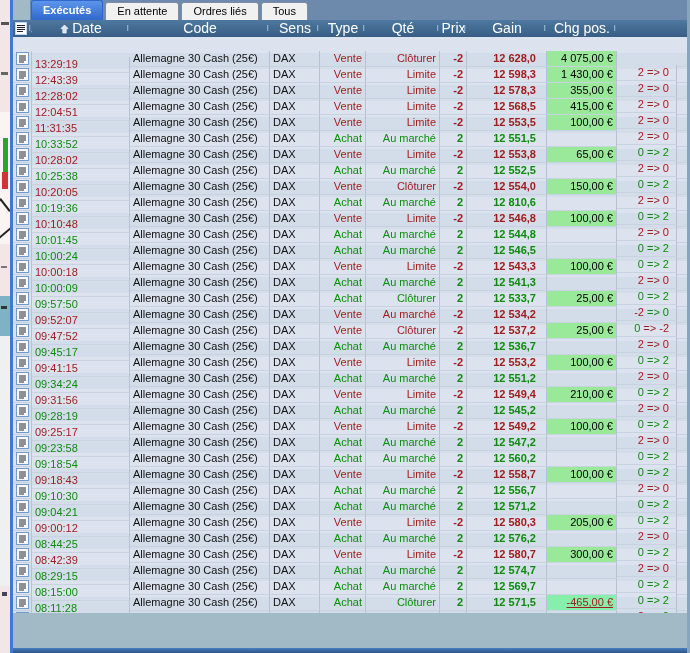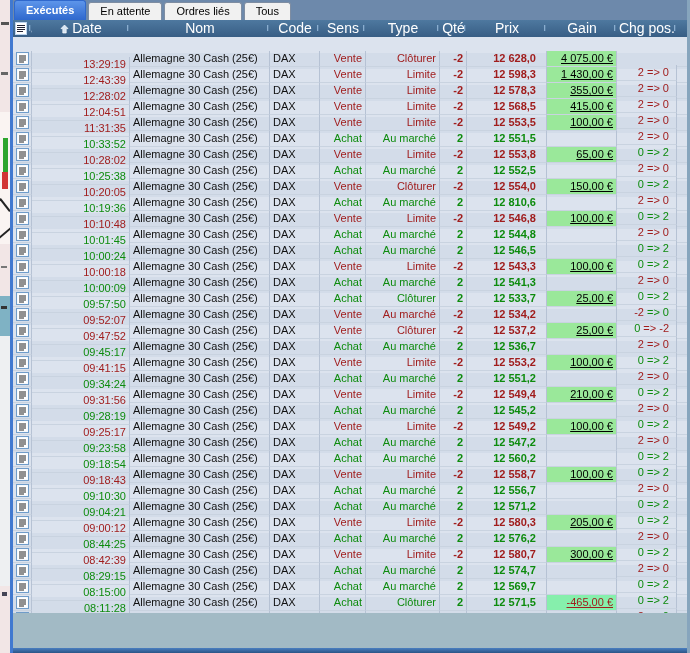--- a/index.html
+++ b/index.html
@@ -27,21 +27,21 @@
   .frag-dot{left:2px;top:592px;width:5px;height:4px;background:#445;}
 
   
   .panel{
     position:absolute;left:10px;top:0;width:680px;height:653px;
     box-sizing:border-box;border-left:3px solid #4179d0;border-right:3px solid #87a5bd;
     display:flex;flex-direction:column;background:#a2bac5;
   }
 
   
-  .tabbar{height:20px;background:#6d89ab;display:flex;align-items:flex-end;padding-left:1px;gap:2px;flex:0 0 auto;}
+  .tabbar{height:20px;background:#6d89ab;display:flex;align-items:flex-end;padding-left:1px;gap:2px;flex:0 0 auto;margin-left:17px;}
   .tab{
     height:17px;line-height:17px;padding:0 11px;font-size:11px;color:#000;
     background:#f1f1f1;border:1px solid #7e8da2;border-bottom:none;border-radius:3px 3px 0 0;
     white-space:nowrap;cursor:default;
   }
   .tab.active{background:linear-gradient(#5d95ea,#2f68cd);color:#fff;border-color:#2f68cd;font-weight:bold;height:19px;line-height:19px;}
 
   
   .cols{display:grid;grid-template-columns:19px 98px 140px 50px 46px 74px 27px 80px 70px 60px 10px;}
 
@@ -55,30 +55,30 @@
   .table-body{flex:0 0 auto;}
   .row{height:16px;font-size:11px;align-items:center;}
   .row.odd{background:#dce3ee;}
   .row.even{background:#d3dce9;}
   .cell{
     height:16px;line-height:15px;box-sizing:border-box;
     border-right:1px solid #b6c2d4;border-bottom:1px solid #c9d3e0;
     overflow:hidden;white-space:nowrap;padding:0 3px;
   }
   .c-icon{display:flex;align-items:center;justify-content:center;padding:0;}
-  .c-date{text-align:right;margin-top:12px;}
+  .c-date{text-align:left;margin-top:12px;}
   .c-nom,.c-code{color:#111;}
   .c-sens,.c-type,.c-qty,.c-px,.c-gain,.c-chg{text-align:right;}
   .c-px{padding-right:10px;}
   .c-chg{padding-right:7px;margin-top:28px;}
   .c-extra{border-right:none;}
   .sell{color:#a01d1d;}
   .buy{color:#0d8b0d;}
   .bold{font-weight:bold;}
-  .gain-pos{background:#9ae89a;color:#000;text-decoration:underline;}
+  .gain-pos{background:#9ae89a;color:#000;}
   .gain-neg{background:#86efac;color:#a01d1d;text-decoration:underline;}
 
   
   .footer-empty{flex:1 1 auto;background:#a2bac5;}
   .bottom-strip{height:5px;flex:0 0 auto;background:linear-gradient(#4a7ec0,#2b5586);}
 
   .doc-btn{display:inline-flex;width:14px;height:13px;align-items:center;justify-content:center;}
 </style>
 </head>
 <body>
@@ -122,21 +122,20 @@
               <path d="M2.5 11.5 L7 7" stroke="#9fb6cf" stroke-width="2.4" stroke-linecap="round"></path>
               <path d="M10.8 2.2 a3 3 0 1 0 0.6 3.8 L9 4.6 Z" fill="#9fb6cf"></path>
             </svg>
         </span>
       </div>
       <div class="h sep">
         <svg width="9" height="10" viewBox="0 0 9 10" style="vertical-align:-1px;margin-right:3px;">
             <path d="M4.5 1 L8 4.6 H6.2 V9 H2.8 V4.6 H1 Z" fill="#d8e6f4" stroke="#fff" stroke-width="0.7"></path>
           </svg><span>Date</span>
       </div>
-      <div class="h sep">Nom</div>
       <div class="h sep">Code</div>
       <div class="h sep">Sens</div>
       <div class="h sep">Type</div>
       <div class="h sep">Qté</div>
       <div class="h sep">Prix</div>
       <div class="h sep">Gain</div>
       <div class="h sep">Chg pos.</div>
       <div class="h"></div>
     </div>
 

